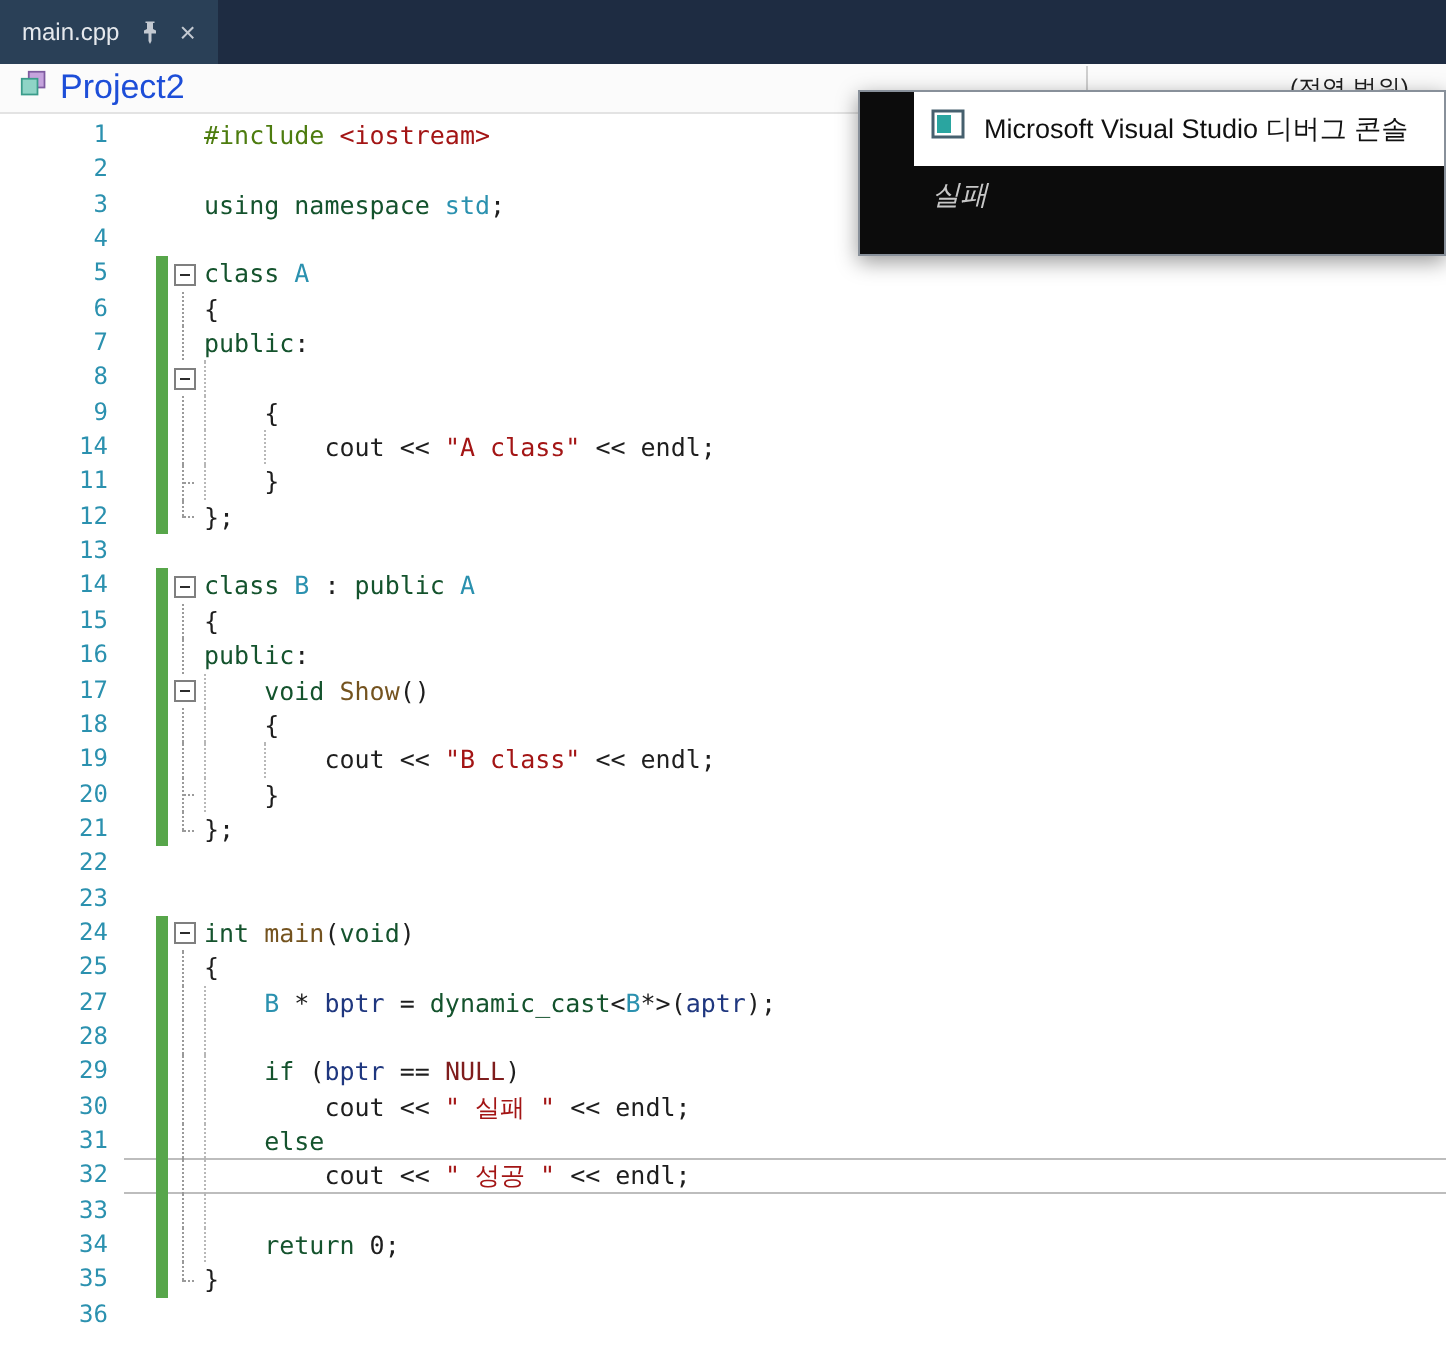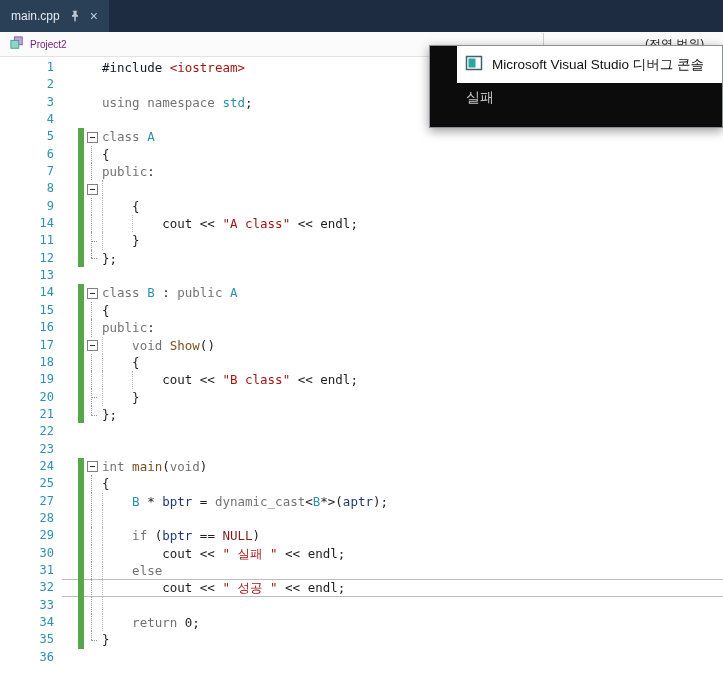--- a/index.html
+++ b/index.html
@@ -10,21 +10,21 @@
   .tabbar{position:absolute;top:0;left:0;right:0;height:32px;background:#1e2c42;display:flex;text-align:right;}
   .tab{display:flex;align-items:center;gap:9px;padding:0 11px;background:#2a4057;
        color:#e6e9ed;font-size:12px;cursor:default;}
   .tab-close{color:#c3c9d1;font-size:14px;line-height:1;}
   .pin svg{display:block;}
 
   
   .navbar{position:absolute;top:32px;left:0;right:0;height:25px;background:#fbfbfb;
           border-bottom:1px solid #e3e3e3;box-sizing:border-box;}
   .nav-left{position:absolute;left:10px;top:0;height:100%;display:flex;align-items:center;
-            gap:6px;font-size:10px;color:#701a75;}
+            gap:6px;font-size:17px;color:#1d4ed8;}
   .nav-sep{position:absolute;left:543px;top:1px;bottom:2px;width:1px;background:#cfcfcf;}
   .nav-scope{position:absolute;left:645px;top:4px;font-size:12px;color:#1e1e1e;white-space:nowrap;}
 
   
   .editor{position:absolute;top:57px;left:0;right:0;bottom:0;background:#fff;padding-top:2px;
           font-family:"DejaVu Sans Mono","Liberation Mono",monospace;font-size:12.5px;}
   .row{display:flex;height:17.35px;line-height:17.35px;}
   .gutter{width:54px;padding-right:8px;text-align:right;color:#2b91af;flex:none;font-size:12px;}
   .rbody{flex:1;display:flex;position:relative;}
   .current .rbody{box-shadow:inset 0 1px 0 #bdbdbd, inset 0 -1px 0 #bdbdbd;}
@@ -32,33 +32,33 @@
   .cbar.changed{background:#57a64a;}
   .fold{width:16px;flex:none;position:relative;display:flex;align-items:center;justify-content:center;}
   .fbox{width:9px;height:9px;border:1px solid #7f7f7f;z-index:2;
         background-color:#fff;background-image:linear-gradient(#2b2b2b,#2b2b2b);
         background-size:5px 1px;background-position:center;background-repeat:no-repeat;}
   .fv{position:absolute;left:7px;top:0;bottom:0;width:0;border-left:1px dotted #9a9a9a;}
   .fv.half{bottom:50%;}
   .ftick{position:absolute;left:7px;top:50%;width:6px;height:0;border-top:1px dotted #9a9a9a;}
   .code{flex:1;position:relative;padding-left:2px;white-space:pre;color:#1e1e1e;}
   .guide{position:absolute;top:0;bottom:0;border-left:1px dotted #b8b8b8;margin-left:2px;}
-  .tk-kw{color:#737373}.tk-ty{color:#2b91af}.tk-ns{color:#2b91af}.tk-str{color:#a31515}
-  .tk-fn{color:#74531f}.tk-lv{color:#1f377f}.tk-mac{color:#7f1d1d}.tk-pp{color:#0f172a}
+  .tk-kw{color:#14532d}.tk-ty{color:#2b91af}.tk-ns{color:#2b91af}.tk-str{color:#a31515}
+  .tk-fn{color:#74531f}.tk-lv{color:#1f377f}.tk-mac{color:#7f1d1d}.tk-pp{color:#4d7c0f}
   .tk-pl{color:#1e1e1e}
 
   
   .console{position:absolute;left:429px;top:45px;width:294px;height:83px;z-index:10;
            border:1px solid #88909a;box-sizing:border-box;background:#0c0c0c;
            box-shadow:0 3px 10px rgba(0,0,0,.4);padding-left:27px;}
   .console-title{height:37px;background:#fff;display:flex;align-items:center;gap:9px;
                  padding-left:8px;overflow:hidden;}
   .console-title-text{font-size:13.5px;color:#111;white-space:nowrap;}
   .console-body{color:#c7c7c7;font-family:"DejaVu Sans Mono","Liberation Mono",monospace;
-                font-size:14px;padding:6px 9px;}
+                font-size:14px;padding:6px 9px;font-style:italic;}
 </style>
 </head>
 <body>
 
 <div class="tabbar">
   <div class="tab">
     <span>main.cpp</span>
     <span class="pin">
       <svg viewBox="0 0 16 16" width="12" height="12">
           <path fill="#c3c9d1" d="M5 1h6v1h-1v4l2 1v2H9v5l-1 2-1-2V9H4V7l2-1V2H5V1z"></path>

